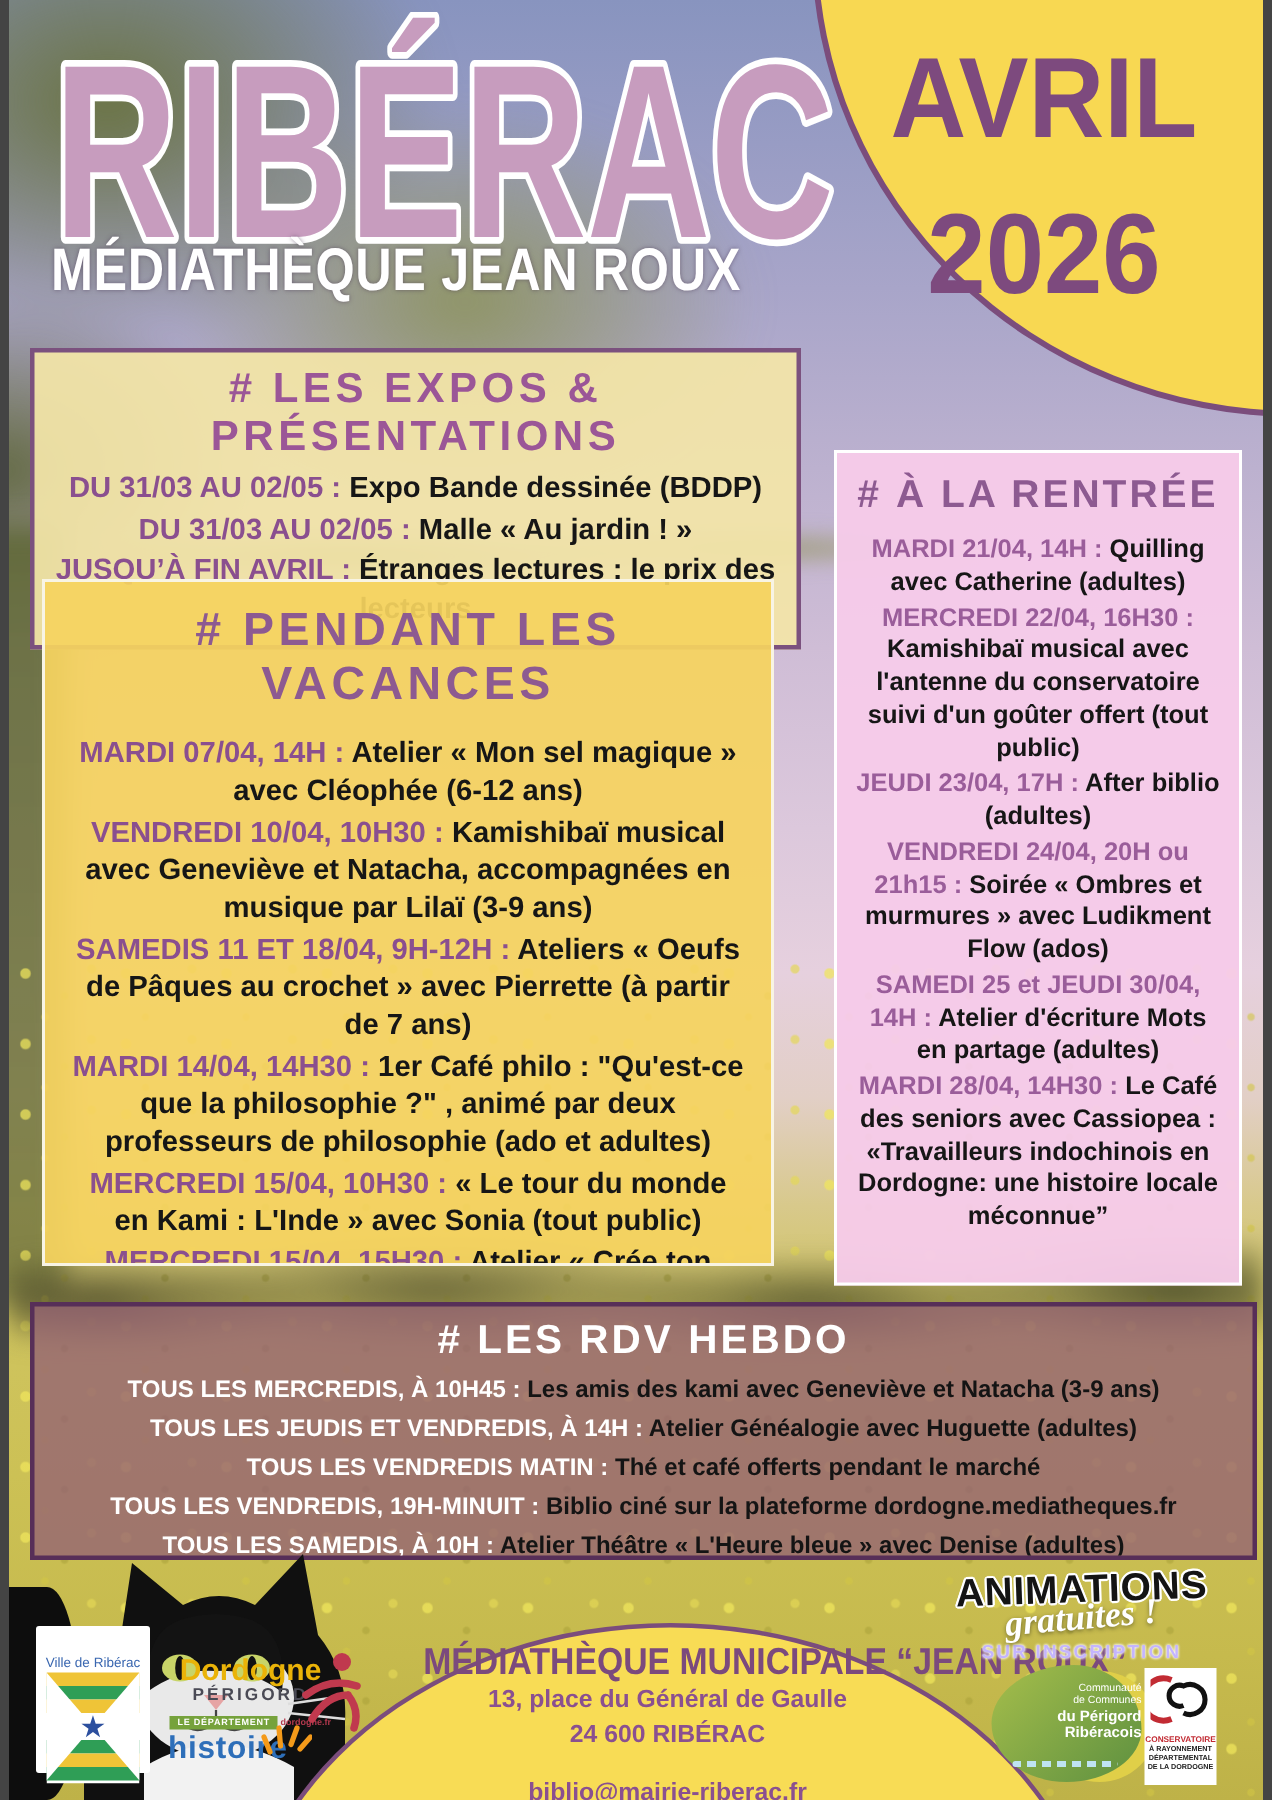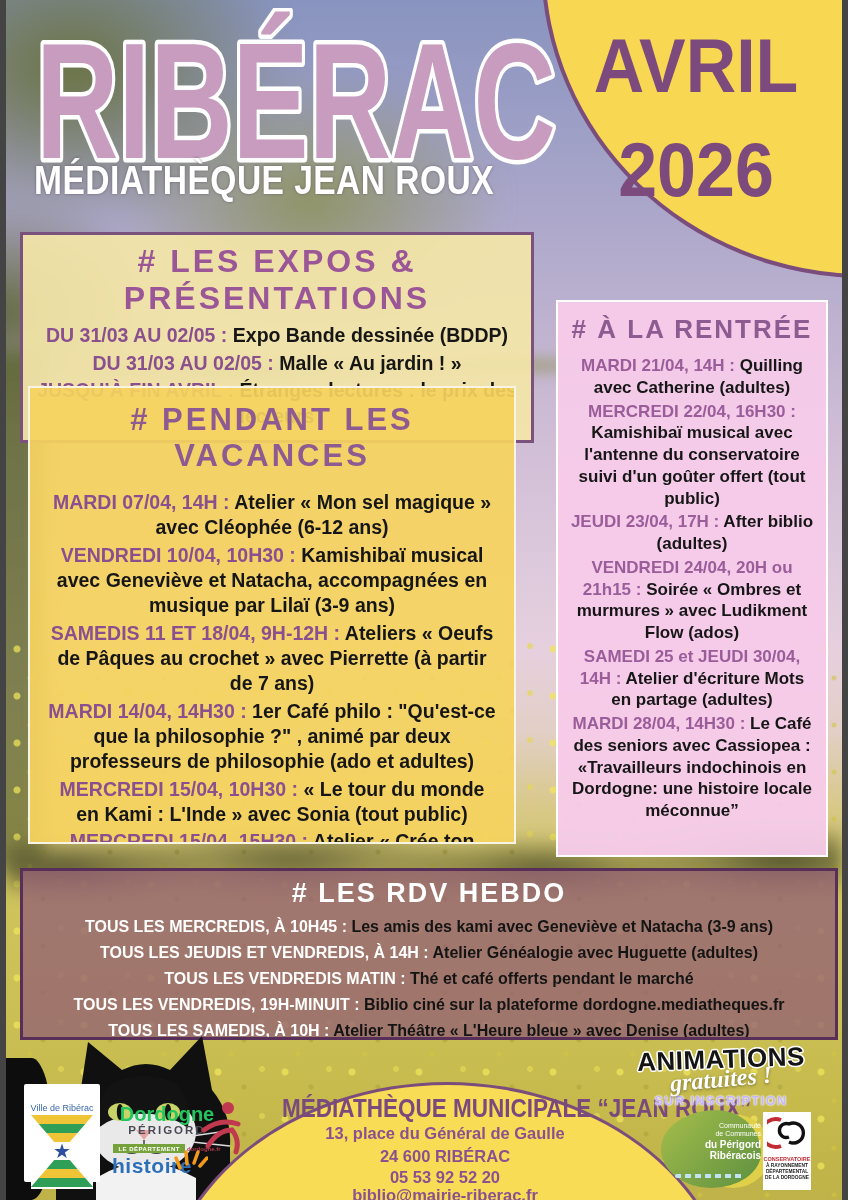--- a/index.html
+++ b/index.html
@@ -48,21 +48,21 @@
     font-size:76px; font-weight:800; color:#7d4a7e; transform:scaleX(.92);}
   .year{position:absolute; left:553px; top:126px; width:274px; text-align:center;
     font-size:76px; font-weight:800; color:#7d4a7e; transform:scaleX(.92);}
   
   .box{position:absolute; box-sizing:border-box;}
   .box-title{margin:2px 0 6px; text-align:center; font-weight:800; letter-spacing:3px;}
   .item{margin:0 0 2px; font-weight:bold;text-align:center;}
   .when{font-weight:800;}
   .box-expos{left:14px; top:232px; width:514px; padding:6px 12px 8px;
     background:rgba(243,229,168,.93); border:3px solid #7b517e;}
-  .box-expos .box-title{font-size:32px; color:#9b5697;}
+  .box-expos .box-title{font-size:28px; color:#9b5697;}
   .box-expos .item{font-size:19.5px; line-height:1.32; color:#161616;}
   .box-expos .when{color:#8a4f8f;}
   .box-vacances{left:22px; top:386px; width:488px; height:458px; padding:12px 18px;
     background:rgba(245,211,95,.93); border:2px solid #f8f4e4; overflow:hidden;}
   .box-vacances .box-title{font-size:31px; color:#8d5a91; margin-bottom:16px;}
   .box-vacances .item{font-size:19.5px; line-height:1.3; color:#161616;}
   .box-vacances .when{color:#8a4f8f;}
   .box-rentree{left:550px; top:300px; width:272px; height:557px; padding:10px 12px;
     background:rgba(246,203,233,.96); border:2px solid #ffffff; overflow:hidden;}
   .box-rentree .box-title{font-size:26px; color:#8d5a91; margin-bottom:10px; letter-spacing:2px;}
@@ -88,21 +88,21 @@
   .anim-1{font-size:26px; font-weight:800; color:#141414; letter-spacing:.5px; transform:rotate(-2deg);
     text-shadow:-1.5px 0 #fff,1.5px 0 #fff,0 -1.5px #fff,0 1.5px #fff,-1px -1px #fff,1px 1px #fff,-1px 1px #fff,1px -1px #fff;}
   .anim-2{font-size:24px; font-style:italic; font-weight:bold; color:#ffffff; margin-top:-9px;
     transform:rotate(-5deg); font-family:"Liberation Serif", serif; text-shadow:0 1px 3px rgba(40,40,20,.55);}
   .anim-3{font-size:12.5px; font-weight:800; color:#c4b5fd; letter-spacing:1.5px; margin-top:1px;
     text-shadow:0 0 2px #fff, 0 0 2px #fff;}
   .ville-logo{position:absolute; left:18px; top:1084px; width:76px; height:98px; background:#fff;
     border-radius:2px; text-align:center; z-index:5;}
   .ville-name{font-size:9px; color:#3a67b0; padding-top:19px;}
   .dordogne-logo{position:absolute; left:102px; top:1104px; width:118px; z-index:5; text-align:center;}
-  .dordogne-name{font-size:20px; font-weight:800; color:#22c55e; line-height:1;}
+  .dordogne-name{font-size:20px; font-weight:800; color:#eab308; line-height:1;}
   .dordogne-sub{font-size:11.5px; font-weight:bold; color:#4a4a55; letter-spacing:2px; line-height:1.1;}
   .dordogne-dept{display:inline-block; background:#76a23c; color:#fff; font-size:6px; font-weight:bold;
     letter-spacing:.5px; padding:1.5px 5px; margin-top:1px;}
   .dordogne-fr{display:inline-block; color:#b3394e; font-size:6px; font-weight:bold; margin-left:2px;}
   .dordogne-fig{position:absolute; right:-16px; top:-4px;}
   .cassiopea-logo{position:absolute; left:106px; top:1154px; z-index:5;}
   .cassiopea-name{font-size:21px; font-weight:800; color:#2e6fb9; letter-spacing:.5px;}
   .cassiopea-rays{position:absolute; right:-16px; top:-12px;}
   .cdc-logo{position:absolute; left:655px; top:1110px; width:112px; height:80px;}
   .cdc-crescent{position:absolute; left:34px; top:4px; width:76px; height:74px; border-radius:50%;
@@ -221,21 +221,20 @@
     <path d="M100 102 L116 102 L108 112 Z" fill="#e6a4a4"></path>
     <path d="M108 112 L108 120 M108 120 Q98 128 90 124 M108 120 Q118 128 126 124" stroke="#444" stroke-width="1.5" fill="none"></path>
     <path d="M60 108 L18 102 M60 114 L22 118 M156 108 L198 102 M156 114 L194 118" stroke="#ddd" stroke-width="1.6"></path>
     <path d="M60 172 L60 150 Q108 120 160 150 L160 172 Z" fill="#f2f2f2"></path>
   </svg>
 
   <div class="footer-ellipse"></div>
   <div class="org-title">MÉDIATHÈQUE MUNICIPALE “JEAN ROUX”</div>
   <div class="org-line l1">13, place du Général de Gaulle</div>
   <div class="org-line l2">24 600 RIBÉRAC</div>
-  <div class="org-line l3">05 53 92 52 20</div>
   <div class="org-line l4">biblio@mairie-riberac.fr</div>
 
   <div class="animations">
     <div class="anim-1">ANIMATIONS</div>
     <div class="anim-2">gratuites !</div>
     <div class="anim-3">SUR INSCRIPTION</div>
   </div>
 
   <div class="ville-logo">
     <div class="ville-name">Ville de Ribérac</div>

